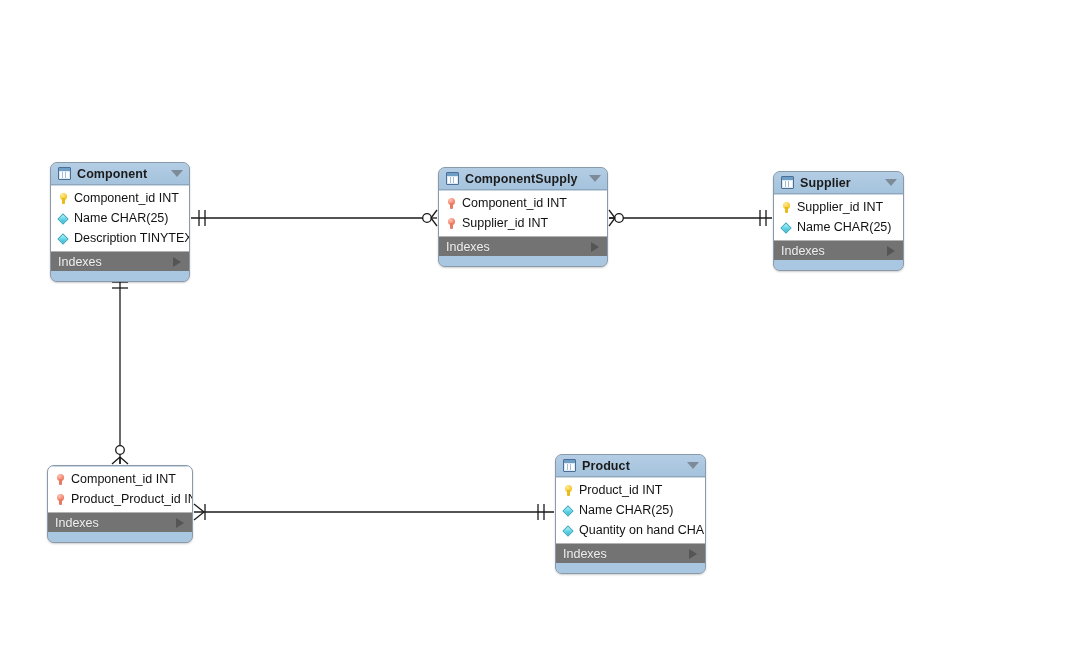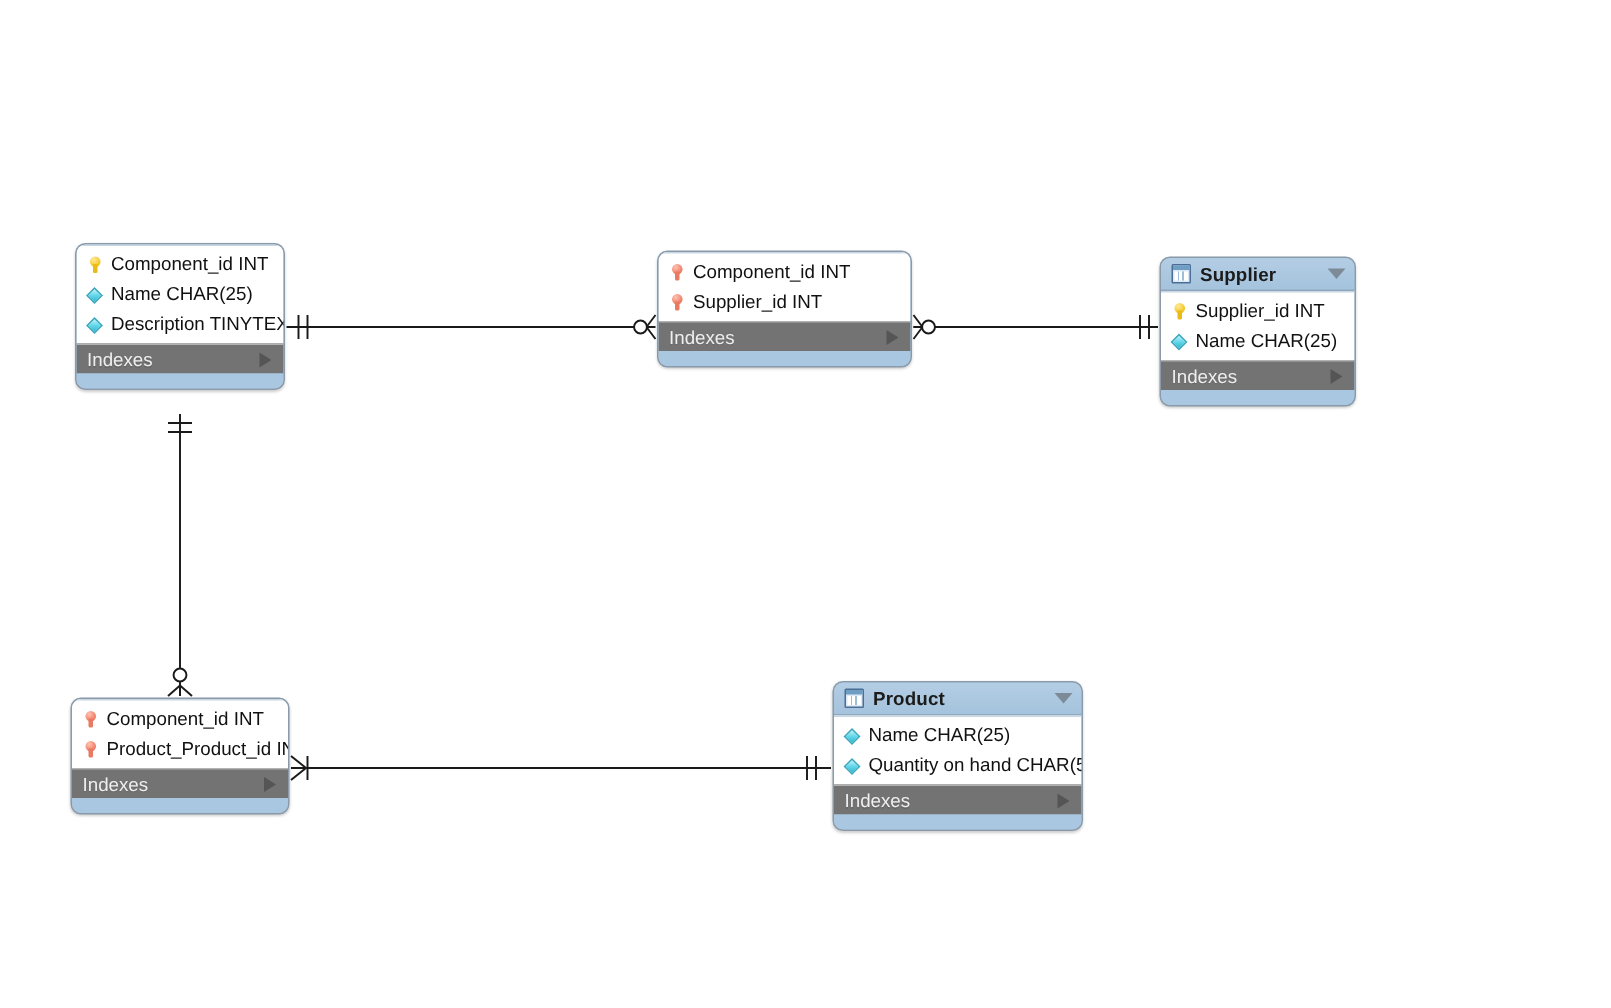--- a/index.html
+++ b/index.html
@@ -254,20 +254,25 @@
         <line x1="205" y1="504" x2="205" y2="520"></line>
 
         <line x1="538" y1="504" x2="538" y2="520"></line>
         <line x1="544" y1="504" x2="544" y2="520"></line>
       </g>
 
     </g>
   </svg>
 
   <div class="table-node" style="left:50px; top:162px; width:140px;">
+    <div class="tbl-header">
+      <span class="tbl-icon"></span>
+      <span class="tbl-title">Component</span>
+      <span class="tbl-caret"></span>
+    </div>
     <div class="tbl-columns">
       <div class="col-row">
         <span class="ico ico-key-pk"></span>
         <span class="col-label">Component_id INT</span>
       </div>
       <div class="col-row">
         <span class="ico ico-diamond"></span>
         <span class="col-label">Name CHAR(25)</span>
       </div>
       <div class="col-row">
@@ -276,20 +281,25 @@
       </div>
     </div>
     <div class="tbl-indexes">
       <span class="idx-label">Indexes</span>
       <span class="idx-caret"></span>
     </div>
     <div class="tbl-foot"></div>
   </div>
 
   <div class="table-node" style="left:438px; top:167px; width:170px;">
+    <div class="tbl-header">
+      <span class="tbl-icon"></span>
+      <span class="tbl-title">ComponentSupply</span>
+      <span class="tbl-caret"></span>
+    </div>
     <div class="tbl-columns">
       <div class="col-row">
         <span class="ico ico-key-fk"></span>
         <span class="col-label">Component_id INT</span>
       </div>
       <div class="col-row">
         <span class="ico ico-key-fk"></span>
         <span class="col-label">Supplier_id INT</span>
       </div>
     </div>
@@ -334,28 +344,32 @@
         <span class="col-label">Product_Product_id INT</span>
       </div>
     </div>
     <div class="tbl-indexes">
       <span class="idx-label">Indexes</span>
       <span class="idx-caret"></span>
     </div>
     <div class="tbl-foot"></div>
   </div>
 
-  <div class="table-node" style="left:555px; top:454px; width:167px;">
+  <div class="table-node" style="left:555px; top:454px; width:151px;">
     <div class="tbl-header">
       <span class="tbl-icon"></span>
       <span class="tbl-title">Product</span>
       <span class="tbl-caret"></span>
     </div>
     <div class="tbl-columns">
       <div class="col-row">
+        <span class="ico ico-key-pk"></span>
+        <span class="col-label">Product_id INT</span>
+      </div>
+      <div class="col-row">
         <span class="ico ico-diamond"></span>
         <span class="col-label">Name CHAR(25)</span>
       </div>
       <div class="col-row">
         <span class="ico ico-diamond"></span>
         <span class="col-label">Quantity on hand CHAR(55)</span>
       </div>
     </div>
     <div class="tbl-indexes">
       <span class="idx-label">Indexes</span>

